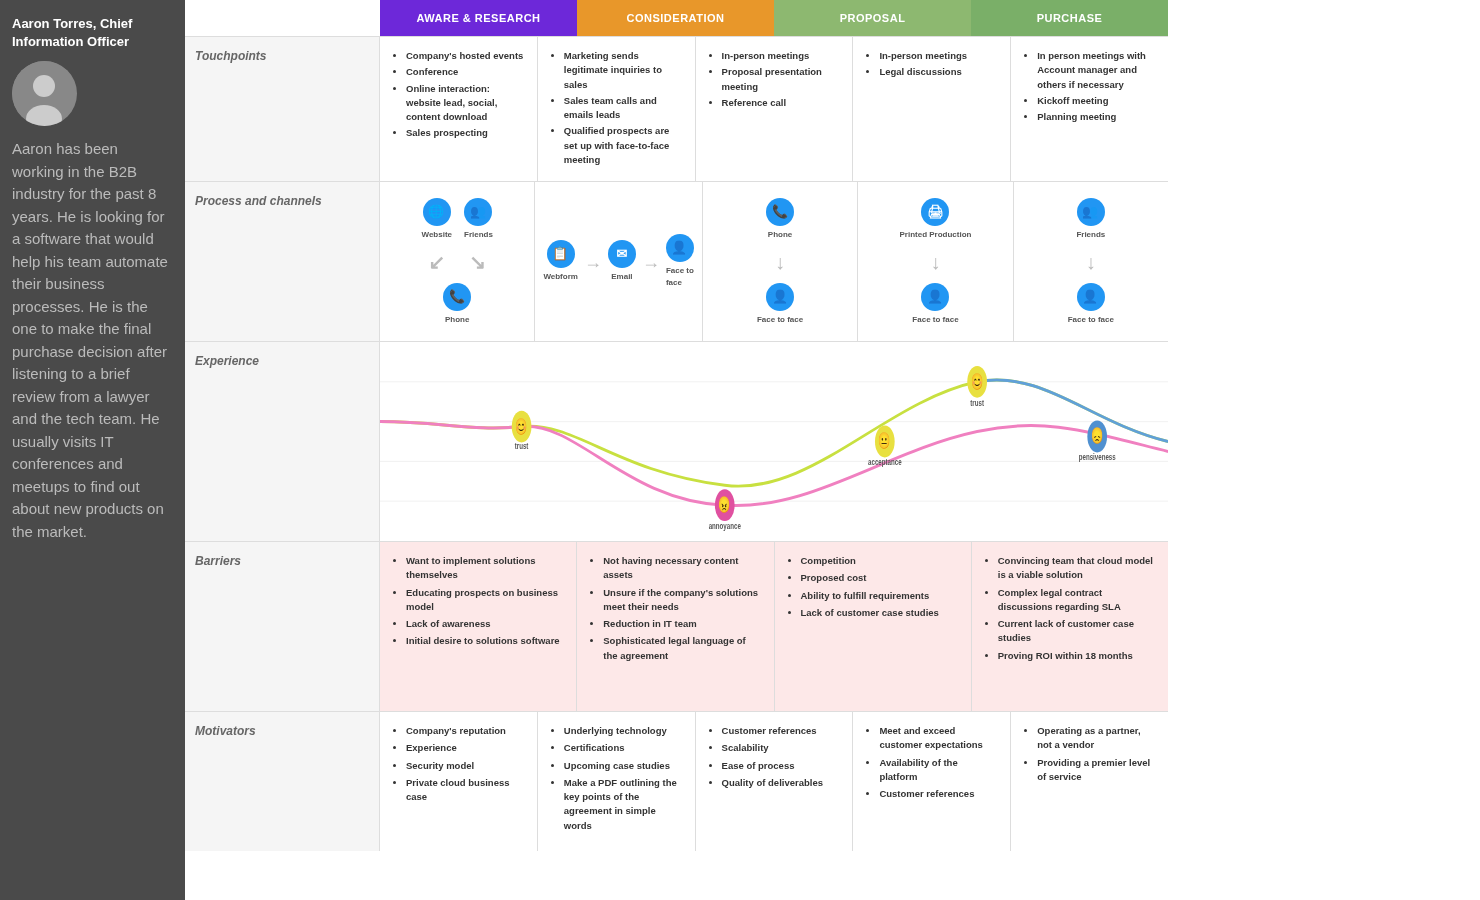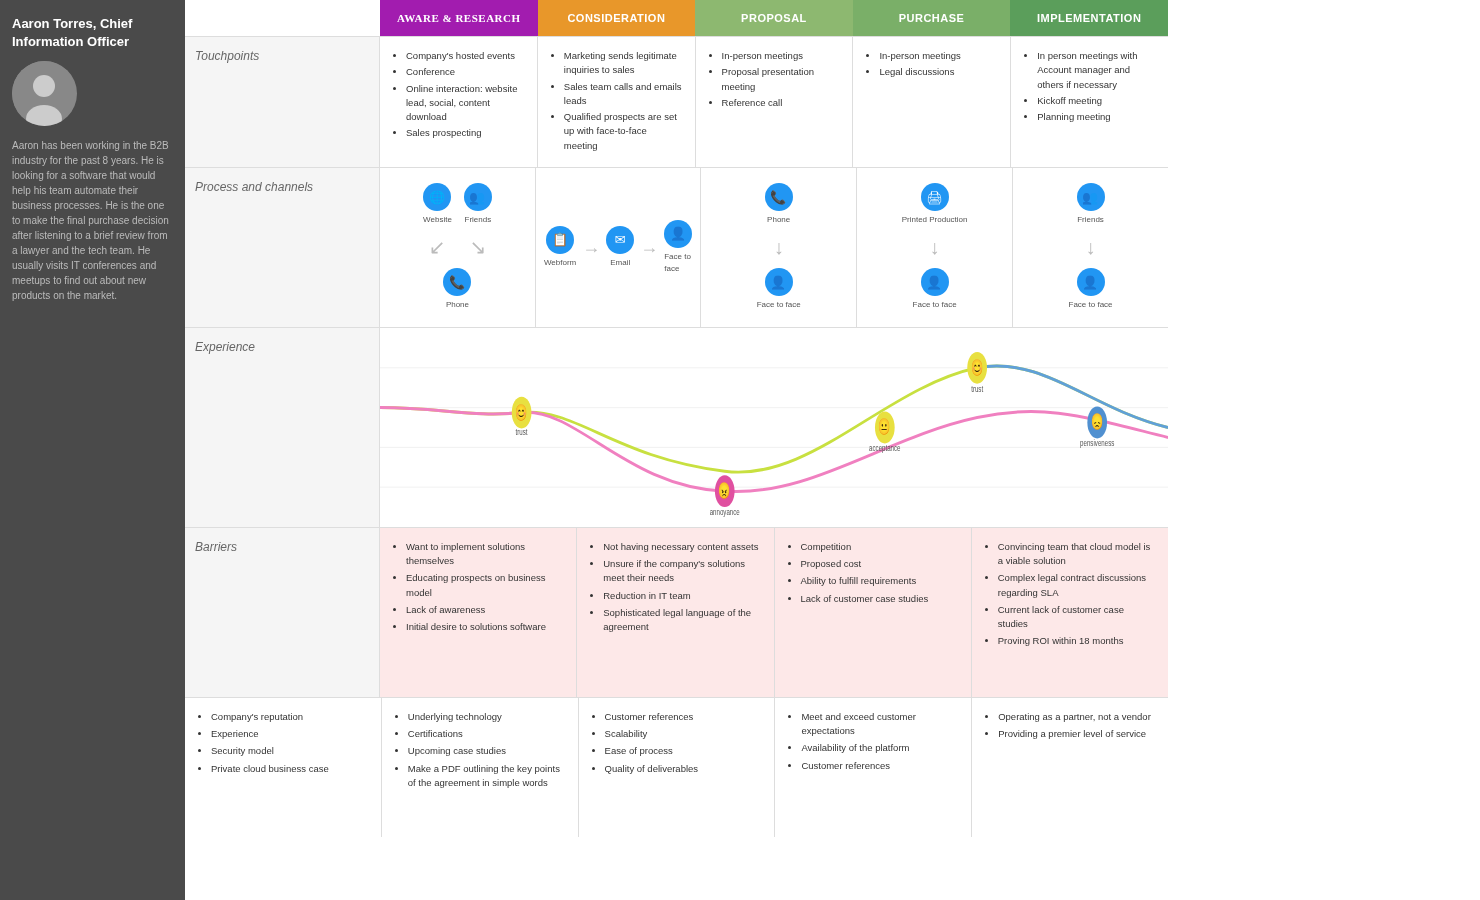--- a/index.html
+++ b/index.html
@@ -27,21 +27,21 @@
       width: 65px;
       height: 65px;
       border-radius: 50%;
       background: #888;
       margin-bottom: 12px;
       overflow: hidden;
       display: flex; align-items: center; justify-content: center;
     }
     .sidebar-avatar svg { width: 100%; height: 100%; }
     .sidebar-bio {
-      font-size: 10px;
+      font-size: 15px;
       color: #bbb;
       line-height: 1.5;
     }
 
     
     .content-area {
       flex: 1;
       display: flex;
       flex-direction: column;
       overflow: hidden;
@@ -65,36 +65,37 @@
     .phase-cell {
       flex: 1;
       display: flex;
       align-items: center;
       justify-content: center;
       font-size: 11px;
       font-weight: bold;
       letter-spacing: 0.5px;
       color: #fff;
     }
-    .phase-aware { background: #a21caf; font-family: Liberation Serif, serif; }
+    .phase-aware { background: #6d28d9; }
     .phase-consideration { background: #E8972A; }
     .phase-proposal { background: #8DB870; }
     .phase-purchase { background: #7AAF68; }
     .phase-implementation { background: #5B9E5B; }
 
     
     .content-rows {
       flex: 1;
       display: flex;
       flex-direction: column;
       overflow-y: auto;
     }
     .section-row {
       display: flex;
       border-top: 1px solid #ddd;
+      font-weight: bold;
     }
     .row-label {
       width: 195px;
       min-width: 195px;
       background: #f5f5f5;
       padding: 12px 10px;
       font-size: 12px;
       color: #666;
       font-style: italic;
       display: flex;
@@ -203,23 +204,20 @@
           <span>AWARE &amp; RESEARCH</span>
         </div>
         <div class="phase-cell phase-consideration">
           <span>CONSIDERATION</span>
         </div>
         <div class="phase-cell phase-proposal">
           <span>PROPOSAL</span>
         </div>
         <div class="phase-cell phase-purchase">
           <span>PURCHASE</span>
-        </div>
-        <div class="phase-cell phase-implementation">
-          <span>IMPLEMENTATION</span>
         </div>
       </div>
     </div>
 
     <div class="content-rows">
 
       <div class="section-row touchpoints-row">
         <div class="row-label">
           <span>Touchpoints</span>
         </div>
@@ -431,20 +429,23 @@
               <li>Convincing team that cloud model is a viable solution</li>
               <li>Complex legal contract discussions regarding SLA</li>
               <li>Current lack of customer case studies</li>
               <li>Proving ROI within 18 months</li>
             </ul>
           </div>
         </div>
       </div>
 
       <div class="section-row motivators-row">
+        <div class="row-label">
+          <span>Motivators</span>
+        </div>
         <div class="row-content">
           <div class="cell motivators-cell">
             <ul>
               <li>Company's reputation</li>
               <li>Experience</li>
               <li>Security model</li>
               <li>Private cloud business case</li>
             </ul>
           </div>
           <div class="cell motivators-cell">

